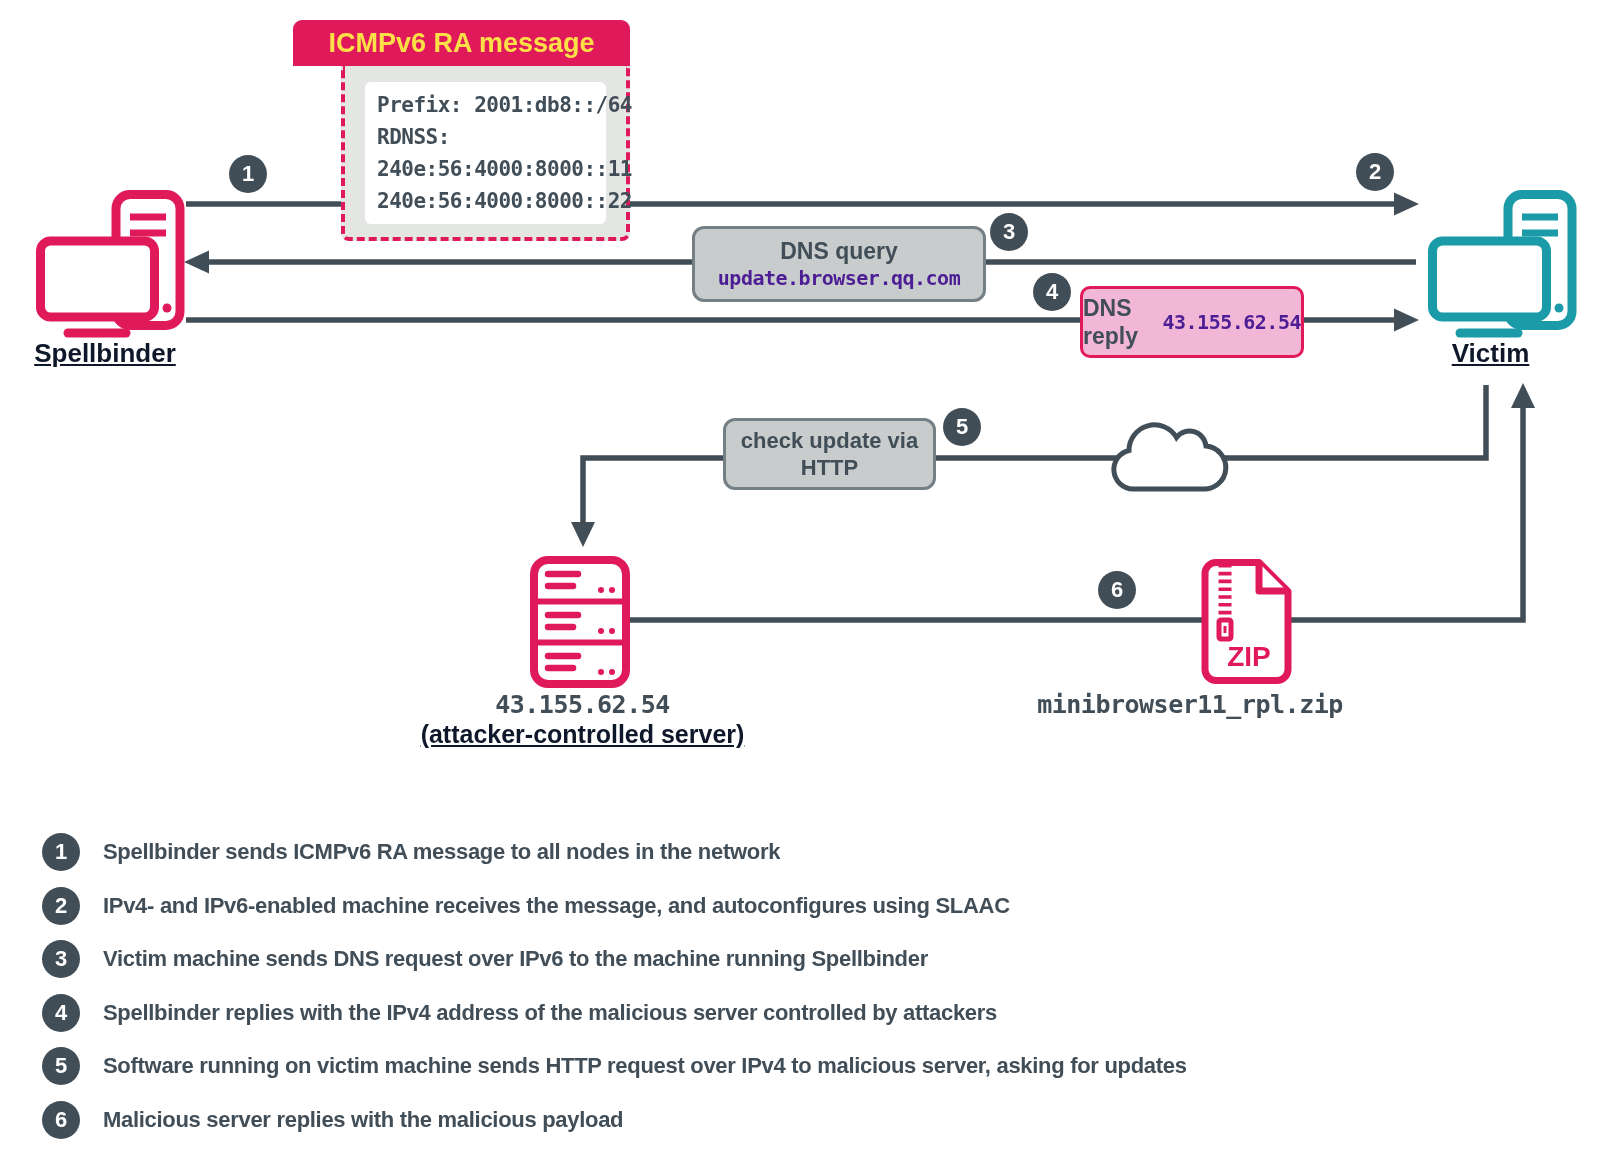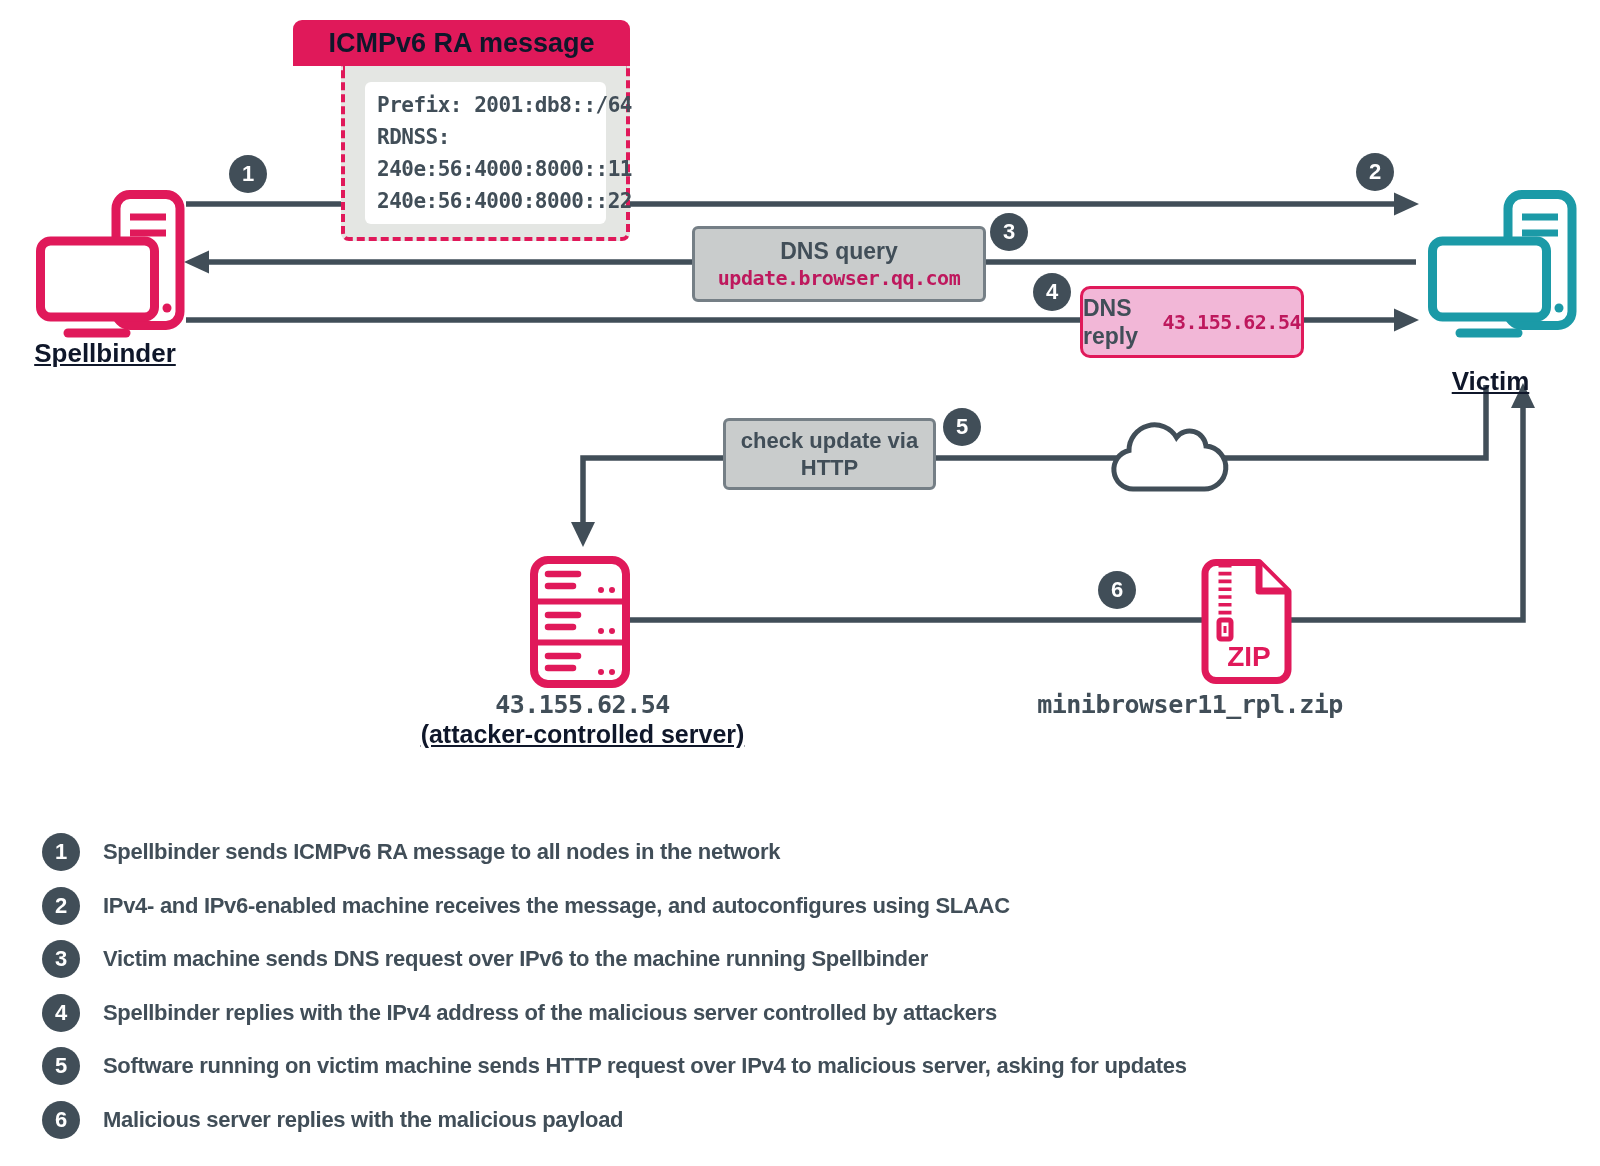--- a/index.html
+++ b/index.html
@@ -7,36 +7,36 @@
           font-family:"Liberation Sans",sans-serif;color:#414e58;overflow:hidden;}
   .abs{position:absolute;}
   
   #wires{position:absolute;left:0;top:0;z-index:1;}
   
   .marker{position:absolute;width:38px;height:38px;border-radius:50%;background:#414e58;
           color:#ffffff;font-weight:bold;font-size:22px;display:flex;align-items:center;
           justify-content:center;z-index:5;}
   
   .icmp{left:293px;top:20px;width:337px;z-index:3;}
-  .icmp-header{background:#e0195a;color:#0f172a;font-weight:bold;font-size:27px;
+  .icmp-header{background:#e0195a;color:#fde047;font-weight:bold;font-size:27px;
                text-align:center;border-radius:9px 9px 0 0;height:46px;line-height:46px;}
   .icmp-body{background:#e4e6e3;border:4px dashed #e0195a;border-top:none;
              border-radius:0 0 8px 8px;height:171px;padding:0;position:relative;margin-left:48px;}
   .icmp-inner{position:absolute;left:20px;top:16px;right:20px;background:#ffffff;
               border-radius:6px;padding:7px 12px;
               font-family:"DejaVu Sans Mono",monospace;font-weight:bold;font-size:21px;
               line-height:32px;color:#414e58;letter-spacing:-0.5px;white-space:nowrap;}
   
-  .graybox{background:#c9cccc;border:3px solid #757f86;border-radius:6px;z-index:3;
+  .graybox{background:#c9cccc;border:3px solid #757f86;border-radius:12px;z-index:3;
            display:flex;flex-direction:column;align-items:center;justify-content:center;}
   .pinkbox{background:#f2b7d7;border:3px solid #e0195a;border-radius:10px;z-index:3;
            display:flex;flex-direction:row;align-items:center;justify-content:center;}
   .box-title{font-weight:bold;font-size:23px;line-height:28px;color:#414e58;}
   .box-mono{font-family:"DejaVu Sans Mono",monospace;font-weight:bold;font-size:20px;
-            line-height:27px;color:#be185d;letter-spacing:-0.5px;}
+            line-height:27px;color:#4c1d95;letter-spacing:-0.5px;}
   
   .node-label{position:absolute;font-weight:bold;font-size:26px;color:#0f172a;
               text-align:center;z-index:4;text-decoration:underline;}
   .mono-label{position:absolute;font-family:"DejaVu Sans Mono",monospace;font-weight:bold;
               color:#414e58;text-align:center;z-index:4;letter-spacing:-0.5px;}
   .icon{position:absolute;z-index:3;line-height:0;}
   
   .legend{position:absolute;left:42px;top:833px;display:flex;flex-direction:column;
           gap:15.5px;z-index:4;}
   .legend-row{display:flex;align-items:center;height:38px;}
@@ -100,21 +100,21 @@
       <g fill="none" stroke="currentColor" stroke-width="9">
         <rect x="80" y="4.5" width="64" height="131" rx="14" fill="#ffffff"></rect>
         <line x1="94" y1="27" x2="130" y2="27" stroke-width="7"></line>
         <line x1="94" y1="43" x2="130" y2="43" stroke-width="7"></line>
         <rect x="4.5" y="51" width="114" height="76" rx="10" fill="#ffffff"></rect>
         <line x1="32" y1="143" x2="90" y2="143" stroke-linecap="round"></line>
       </g>
       <circle cx="131" cy="118" r="4.5" fill="currentColor"></circle>
     </svg>
   </div>
-  <div class="node-label" style="left:1408px;top:338px;width:165px;margin-top:28px;">Victim</div>
+  <div class="node-label" style="left:1408px;top:338px;width:165px;">Victim</div>
 
   <div class="abs graybox" style="left:692px;top:226px;width:288px;height:70px;">
     <div class="box-title">DNS query</div>
     <div class="box-mono">update.browser.qq.com</div>
   </div>
 
   <div class="abs pinkbox" style="left:1080px;top:286px;width:218px;height:66px;">
     <div class="box-title">DNS reply</div>
     <div class="box-mono">43.155.62.54</div>
   </div>

